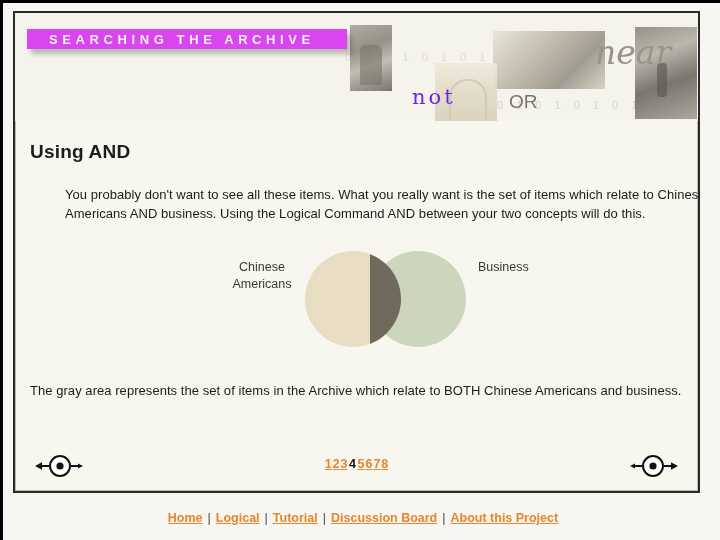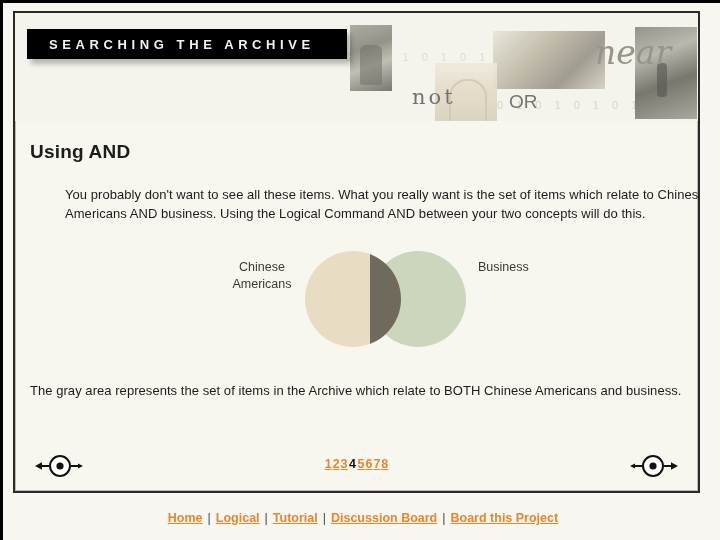--- a/index.html
+++ b/index.html
@@ -129,37 +129,37 @@
     font-family: "DejaVu Serif", serif;
     font-style: italic;
     font-size: 33px;
     color: #97958a;
   }
   .op-not {
     left: 397px; top: 72px;
     font-family: "DejaVu Serif", serif;
     font-size: 21px;
     letter-spacing: 3px;
-    color: #737373;
+    color: #6d28d9;
   }
   .op-or {
     left: 494px; top: 78px;
     font-family: "Liberation Sans", sans-serif;
     font-size: 19px;
     color: #77756c;
   }
 
   
   .titlebar {
     position: absolute;
     left: 12px;
     top: 16px;
     width: 320px;
-    height: 30px;
-    background: #000000;
+    height: 20px;
+    background: #d946ef;
     box-shadow: 4px 5px 5px rgba(0,0,0,.25);
     display: flex;
     align-items: center;
     z-index: 5;
   }
   .titlebar-text {
     color: #f2f1ea;
     font-family: "Liberation Sans", sans-serif;
     font-size: 13px;
     font-weight: bold;
@@ -386,16 +386,16 @@
             <line x1="16" y1="13" x2="7" y2="13" stroke="#111" stroke-width="2"></line>
             <polygon points="4,13 9,10.4 9,15.6" fill="#111"></polygon>
           </svg>
         </div>
 
       </div>
     </div>
   </div>
 
   <div class="footer">
-    <a href="#">Home</a><span class="sep">|</span><a href="#">Logical</a><span class="sep">|</span><a href="#">Tutorial</a><span class="sep">|</span><a href="#">Discussion Board</a><span class="sep">|</span><a href="#">Board this Project</a>
+    <a href="#">Home</a><span class="sep">|</span><a href="#">Logical</a><span class="sep">|</span><a href="#">Tutorial</a><span class="sep">|</span><a href="#">Discussion Board</a><span class="sep">|</span><a href="#">About this Project</a>
   </div>
 
 </div>
 
 </body></html>

